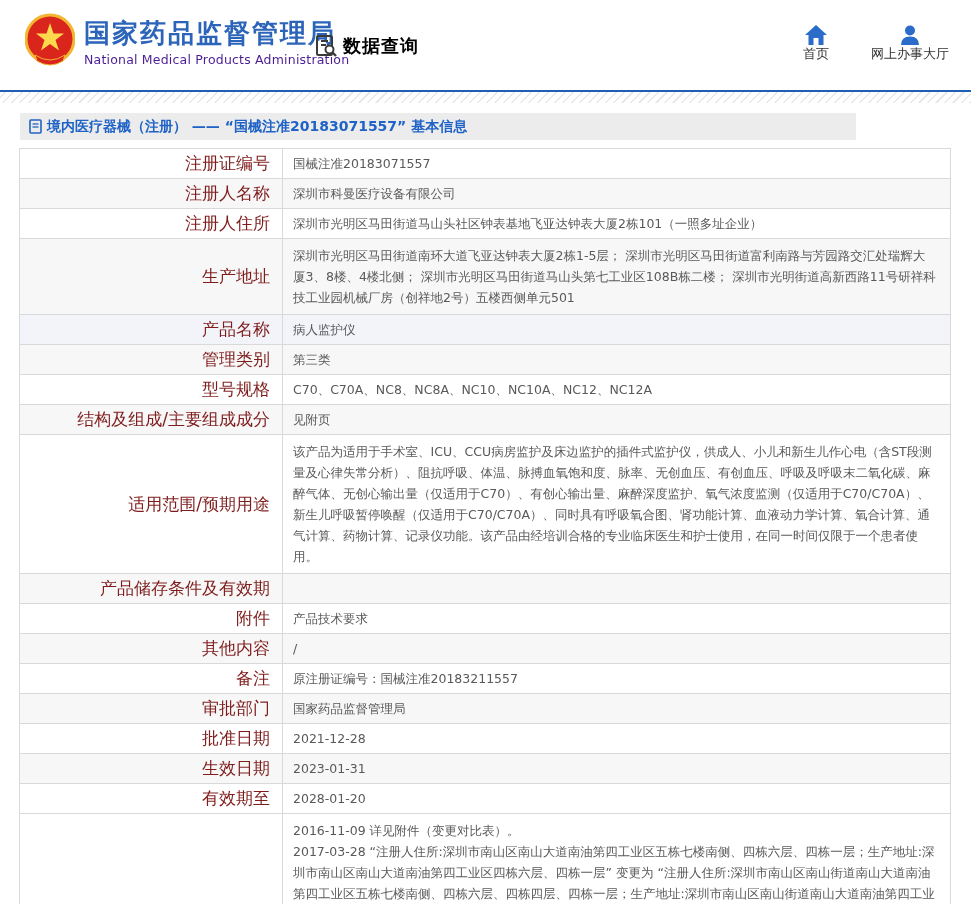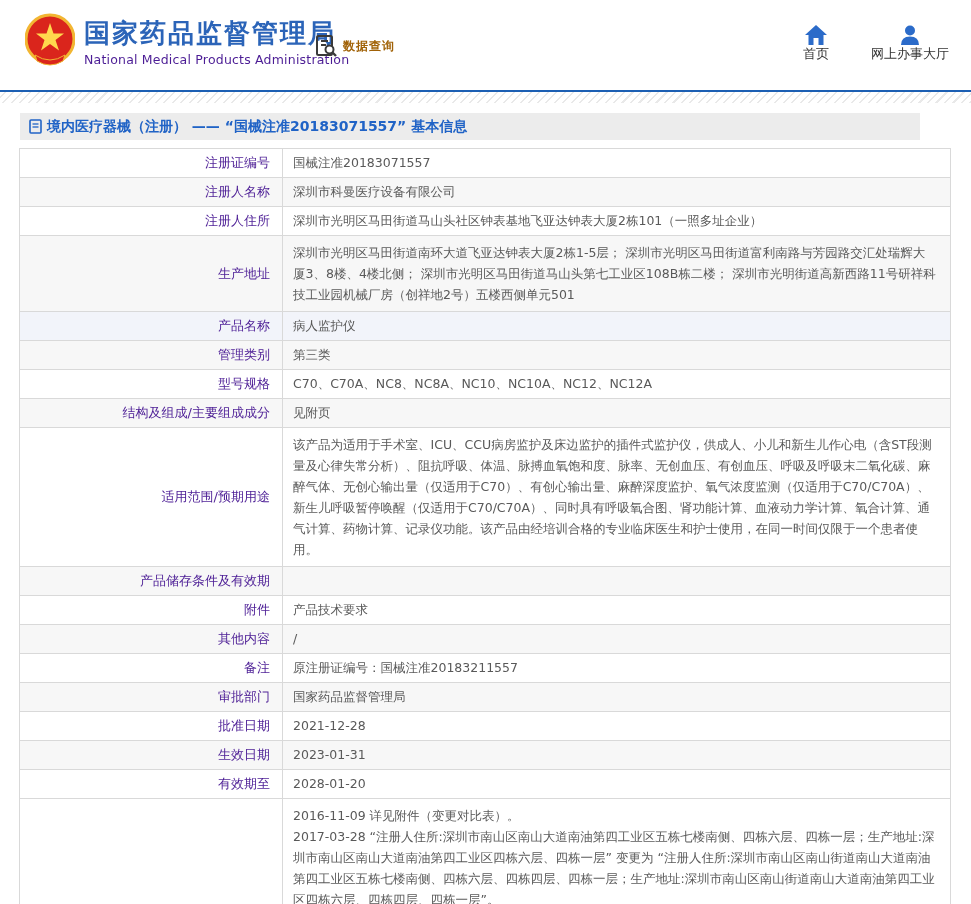--- a/index.html
+++ b/index.html
@@ -8,47 +8,47 @@
     font-family:"DejaVu Sans","Liberation Sans",sans-serif;
     -webkit-font-smoothing:antialiased;
   }
   
   .header{position:relative;height:90px;background:#fff;}
   .emblem{position:absolute;left:25px;top:13px;width:50px;height:56px;}
   .brand{position:absolute;left:84px;top:17px;}
   .brand-cn{font-size:26px;font-weight:bold;color:#2b64b8;letter-spacing:2px;line-height:32px;}
   .brand-en{font-size:12.5px;color:#4c1d95;margin-top:3px;letter-spacing:.2px;}
   .section-tag{position:absolute;left:313px;top:33px;display:flex;align-items:center;gap:4px;cursor:pointer;}
-  .section-tag .txt{font-size:12px;font-weight:bold;color:#a16207;letter-spacing:1px;text-align:center;}
+  .section-tag .txt{font-size:18px;font-weight:bold;color:#000000;letter-spacing:1px;text-align:center;}
   .topnav{position:absolute;right:22px;top:25px;display:flex;gap:42px;}
   .topnav .item{display:flex;flex-direction:column;align-items:center;cursor:pointer;}
   .topnav .item .lbl{font-size:13px;color:#333;}
   
   .blue-line{position:absolute;top:90px;left:0;width:100%;height:2px;background:#1c5fb3;}
   .hatch{position:absolute;top:92px;left:0;width:100%;height:11px;background:
     repeating-linear-gradient(-45deg,#e9e9e9 0 1.5px,#ffffff 1.5px 6px);}
   
   .title-bar{
-    position:absolute;top:113px;left:20px;width:900px;height:27px;
+    position:absolute;top:113px;left:20px;width:836px;height:27px;
     background:#ececec;display:flex;align-items:center;padding-left:9px;box-sizing:border-box;gap:5px;
   }
   .title-bar .txt{font-size:14px;font-weight:bold;color:#2063c6;}
   
   .info-table{
     position:absolute;top:148px;left:19px;width:932px;
     border:1px solid #d9d9d9;box-sizing:border-box;background:#fff;
   }
   .tr{display:flex;border-bottom:1px solid #d9d9d9;background:#fff;}
   .tr:last-child{border-bottom:none;}
   .tr.gray{background:#f7f7f7;}
   .tr.hl{background:#f2f4fa;}
   .th{
     width:263px;min-height:28px;border-right:1px solid #d9d9d9;box-sizing:border-box;
     display:flex;align-items:center;justify-content:flex-end;
-    padding:3px 12px 3px 8px;font-size:13px;color:#4c1d95;text-align:right;flex-shrink:0;
+    padding:3px 12px 3px 8px;font-size:17px;color:#7f1d1d;text-align:right;flex-shrink:0;
   }
   .td{
     flex:1;display:flex;align-items:center;box-sizing:border-box;
     padding:3px 14px 3px 10px;font-size:12.5px;color:#595959;line-height:20px;min-height:28px;
   }
   .tr.multiline .td{padding-top:6px;padding-bottom:6px;line-height:21px;}
   .tr.changes .td{align-items:flex-start;white-space:pre-line;padding-top:6px;line-height:21px;}
   .tr.changes{height:300px;}
 </style>
 </head>

